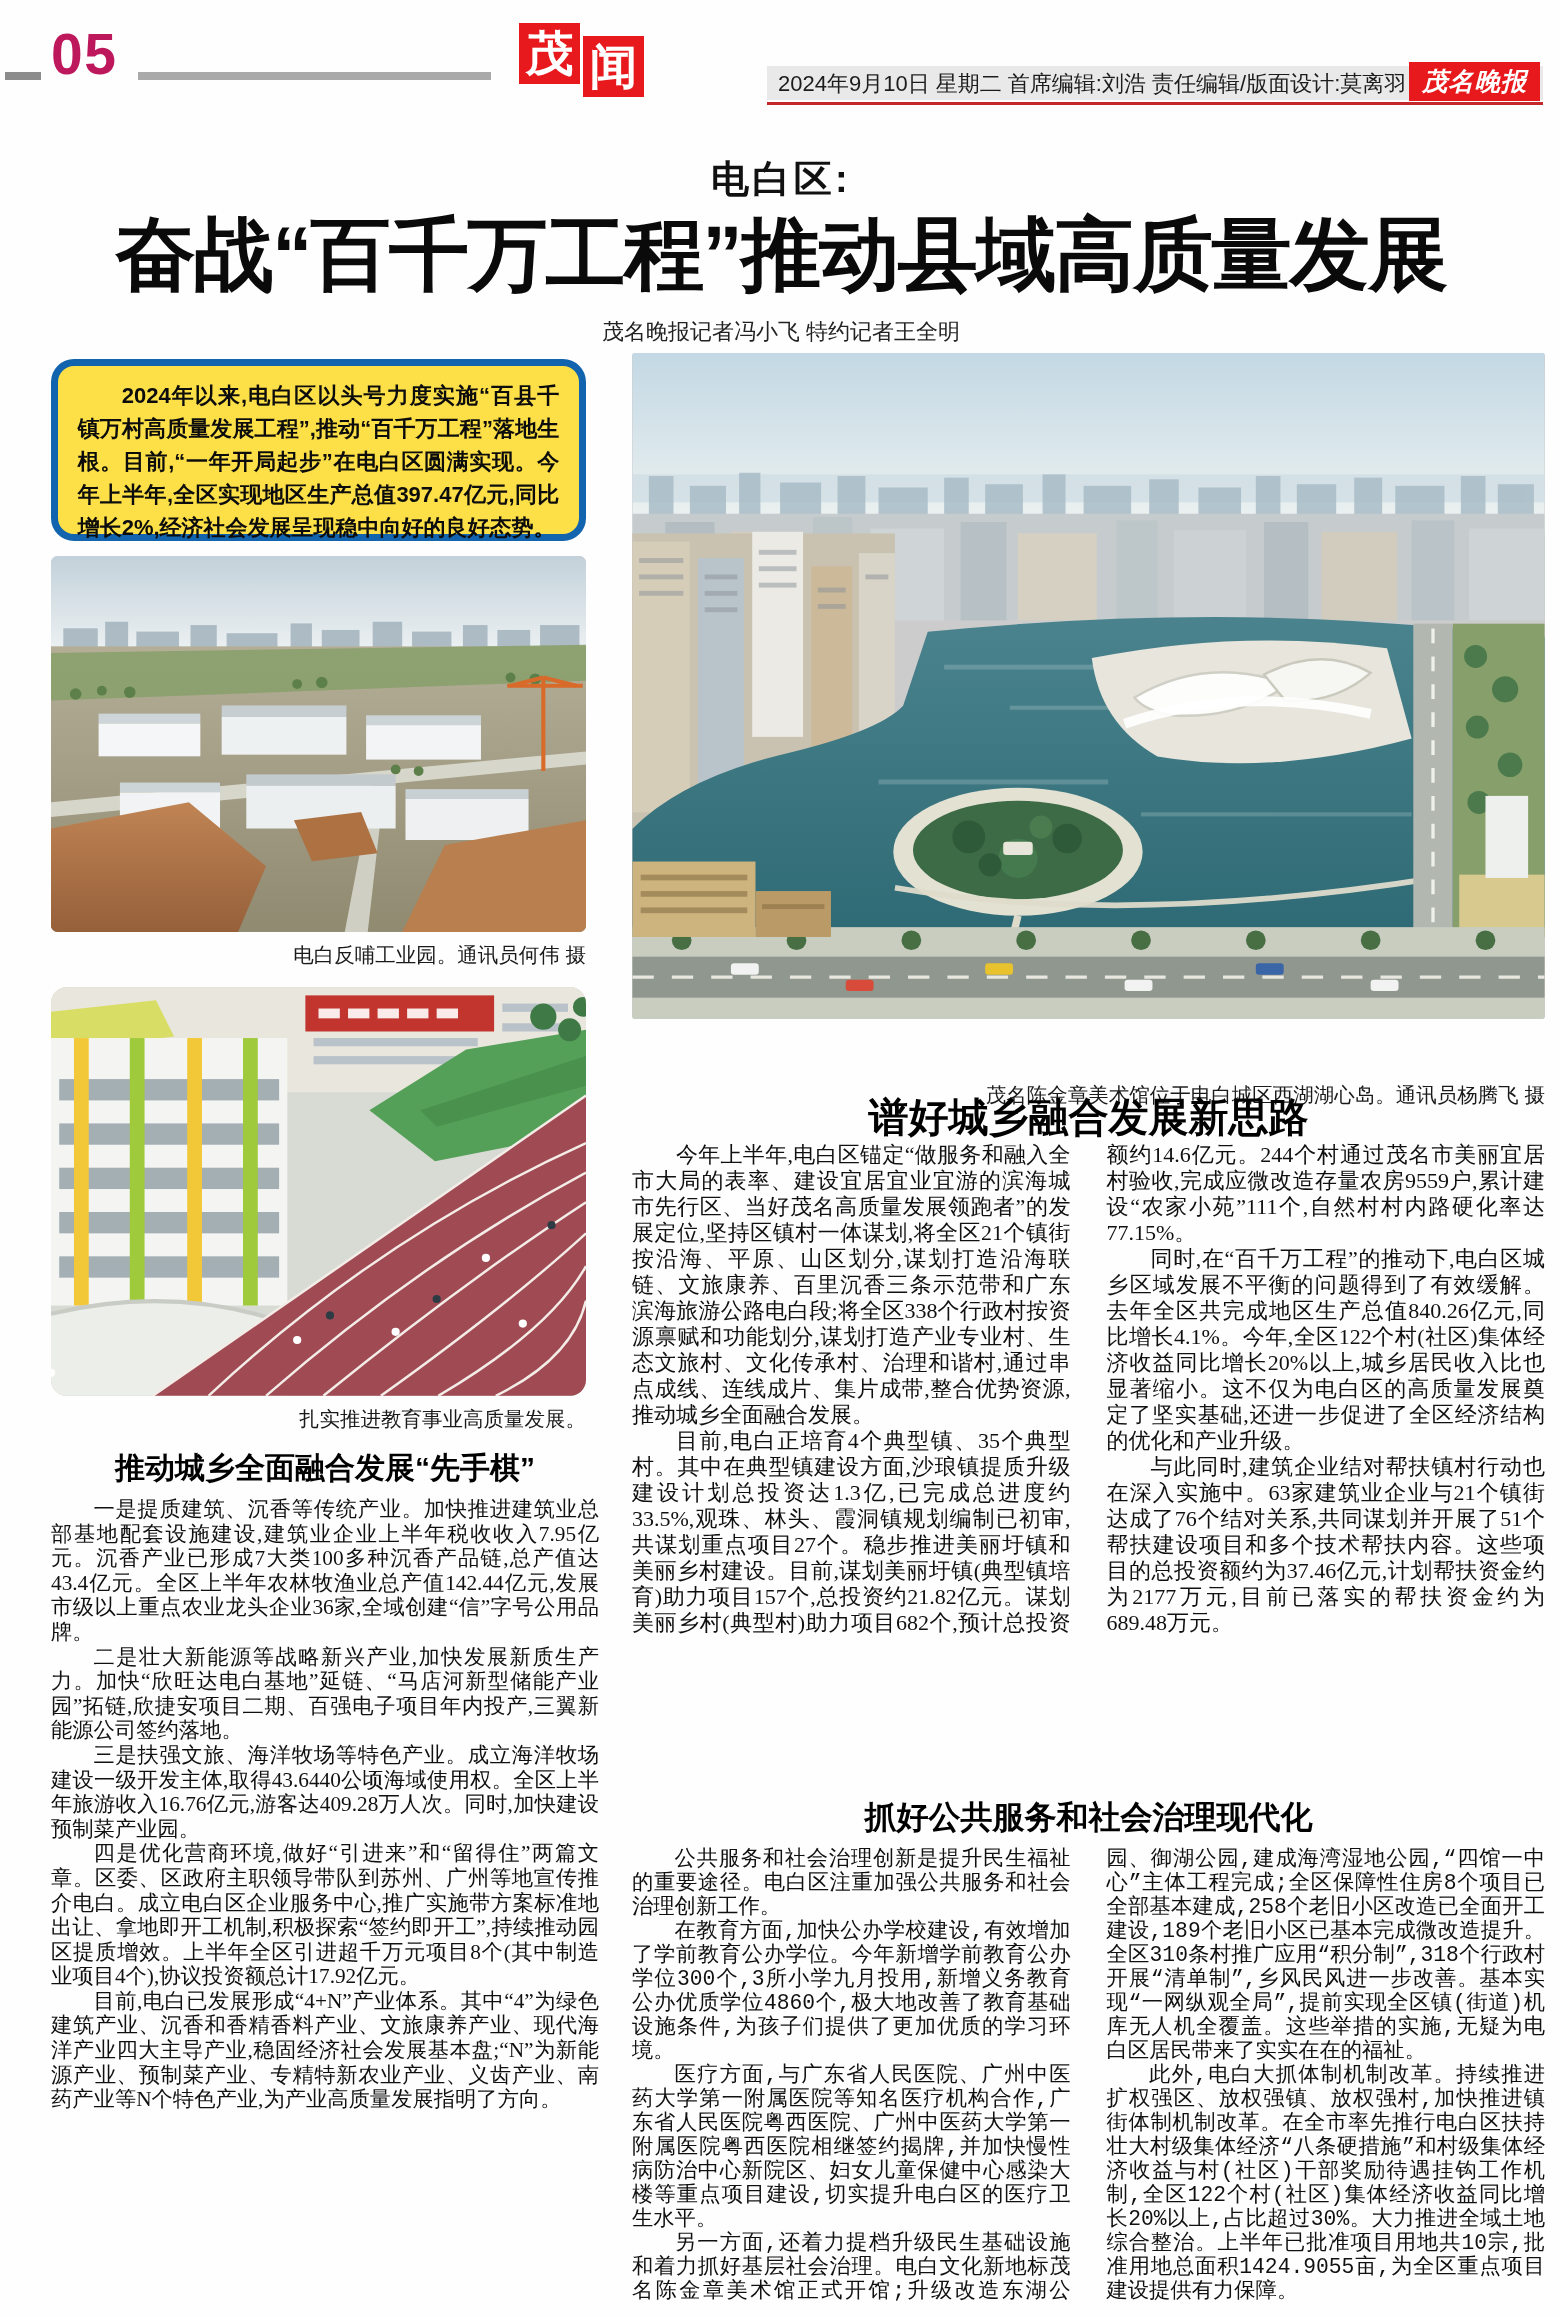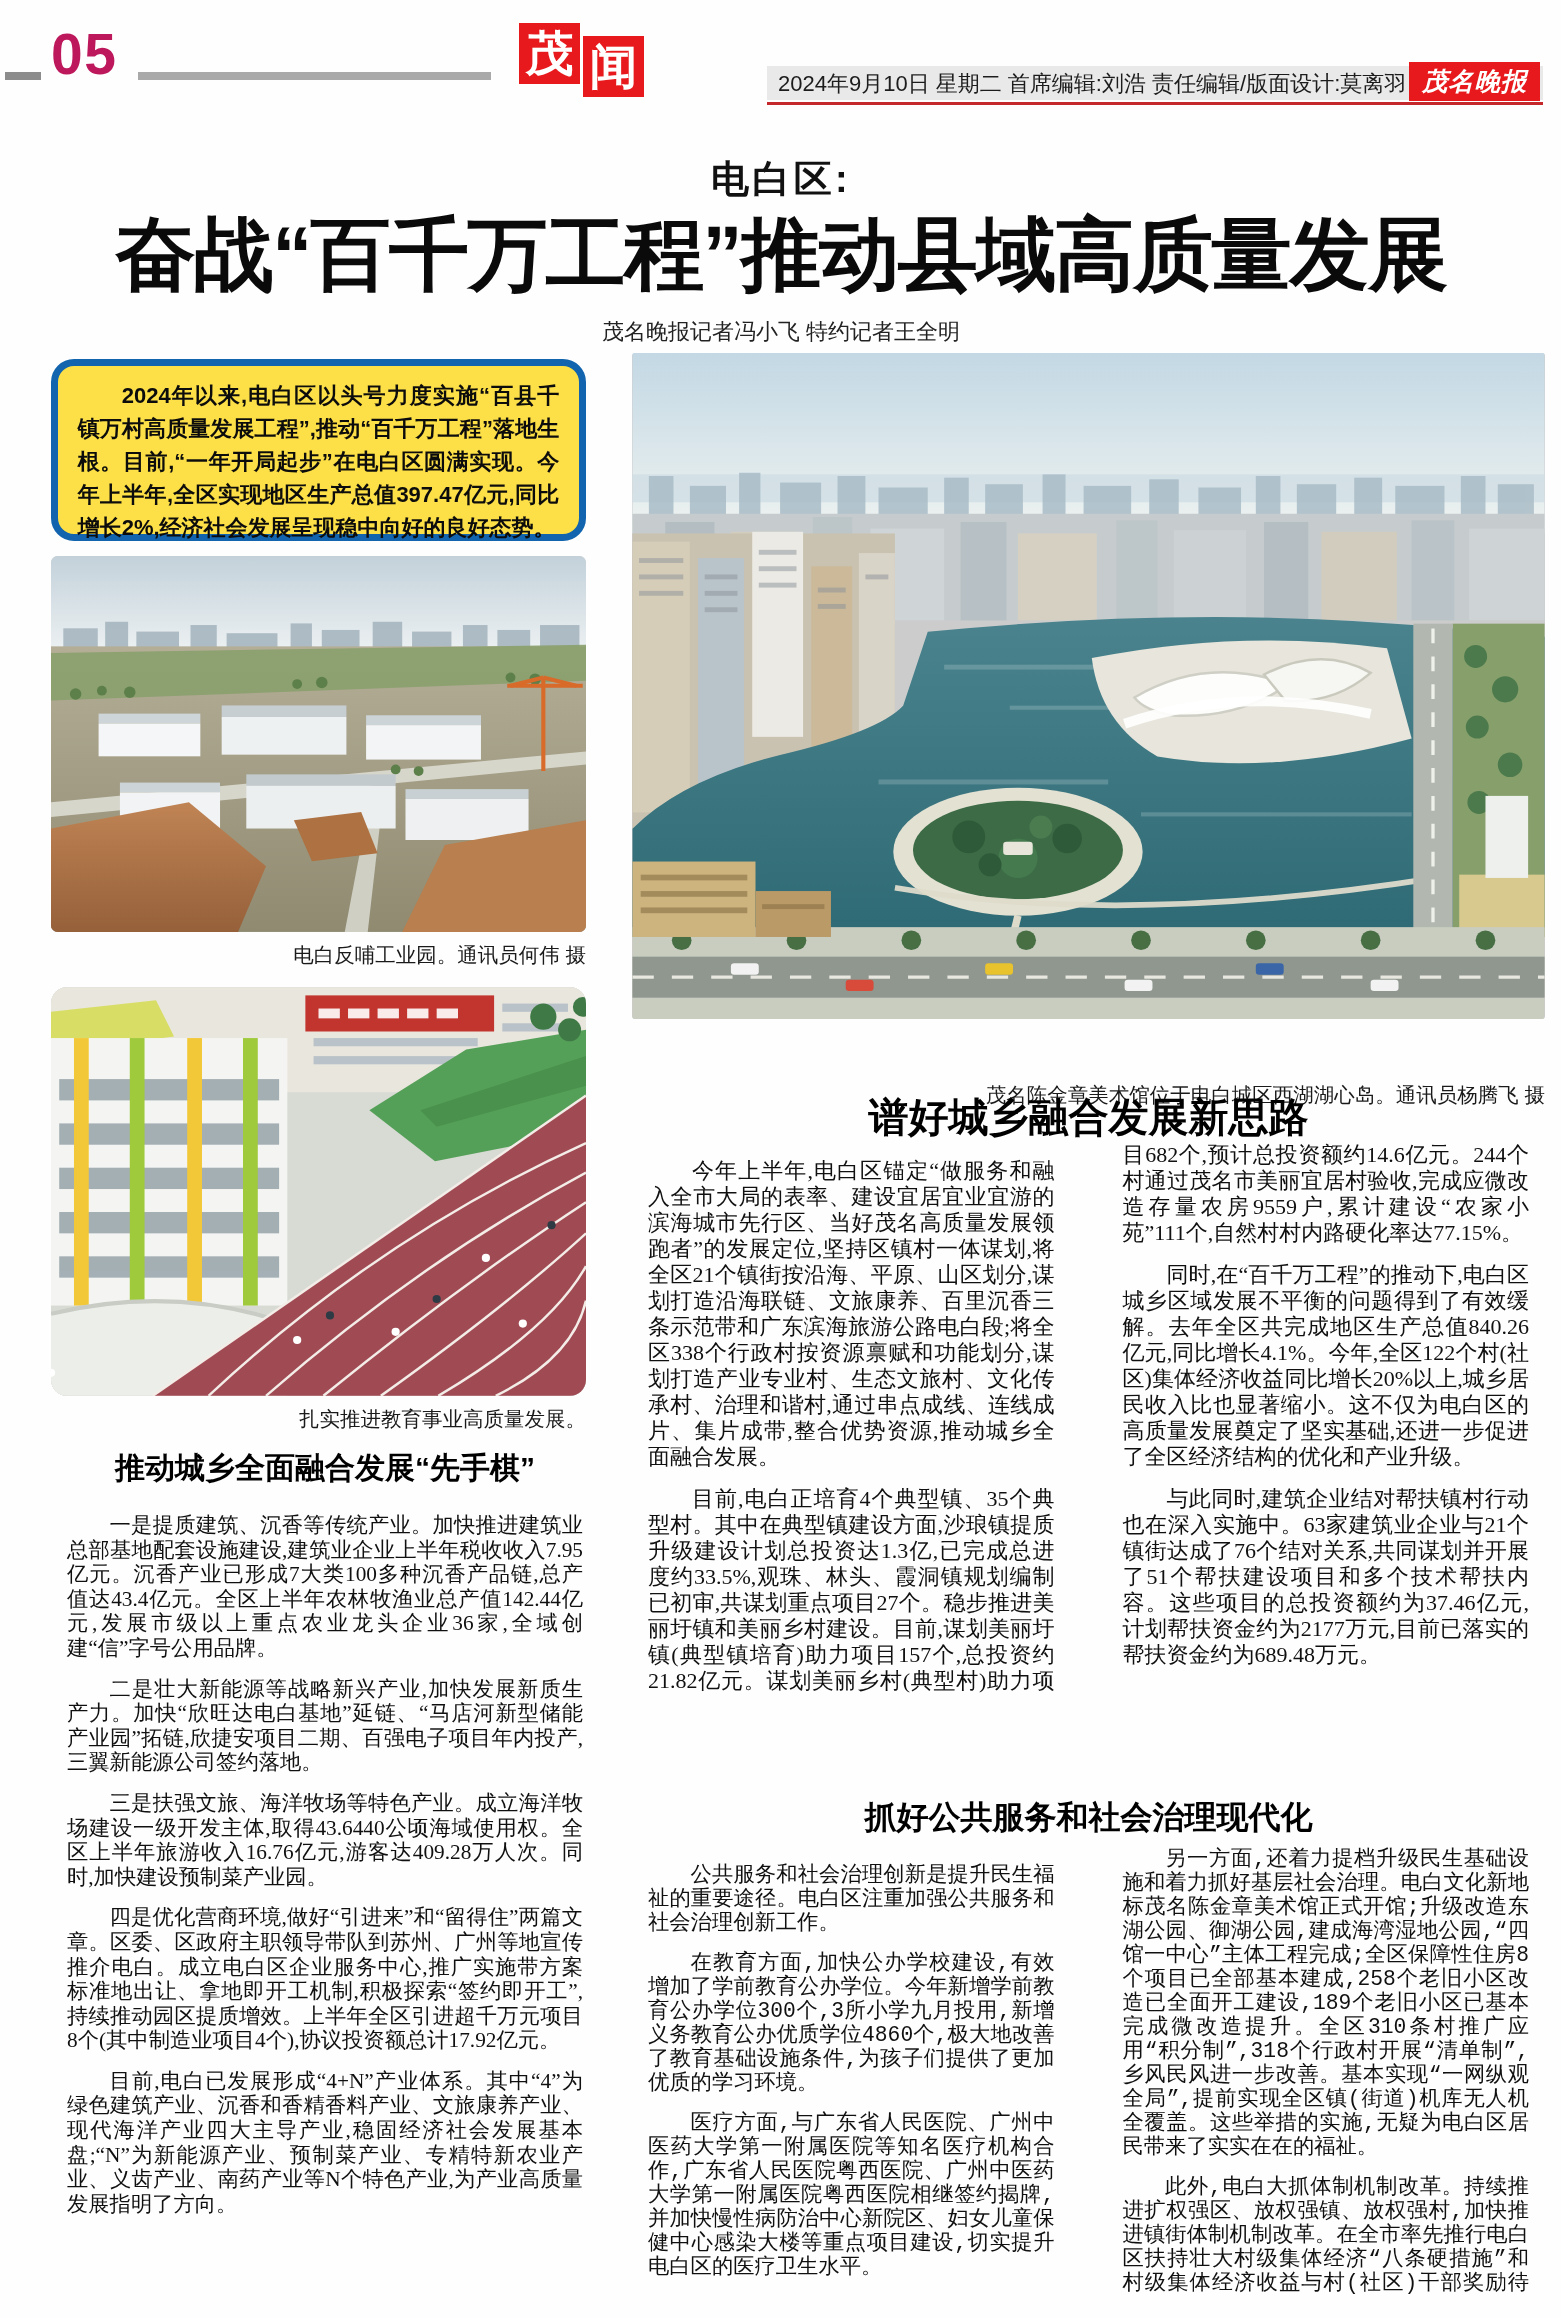--- a/index.html
+++ b/index.html
@@ -44,21 +44,21 @@
   .cap-school{left:51px;top:1405px;width:535px;text-align:right;}
   .cap-lake{left:632px;top:1033px;width:913px;text-align:right;margin-top:48px;}
 
   
   .sec-head{font-weight:800;color:#000;text-align:center;}
   .head-industry{left:51px;top:1448px;width:548px;font-size:30px;}
   .head-urban{left:632px;top:1090px;width:913px;font-size:40px;}
   .head-services{left:632px;top:1796px;width:913px;font-size:32px;}
 
   .bodytext{font-family:"Liberation Serif","DejaVu Serif",serif;text-align:justify;color:#101010;overflow:hidden;}
-  .bodytext p{margin:16px;text-indent:2em;}
+  .bodytext p{margin:0;text-indent:2em;}
   .body-industry{left:51px;top:1497px;width:548px;height:813px;font-size:21.3px;line-height:24.6px;}
   .twocol{column-count:2;column-gap:36px;}
   .body-urban{left:632px;top:1142px;width:913px;height:637px;font-size:22px;line-height:26px;}
   .body-services{left:632px;top:1847px;width:913px;height:466px;font-size:21.3px;line-height:24px;font-family:Liberation Mono, monospace;}
 </style>
 </head>
 <body>
 
 <div class="page">
 

